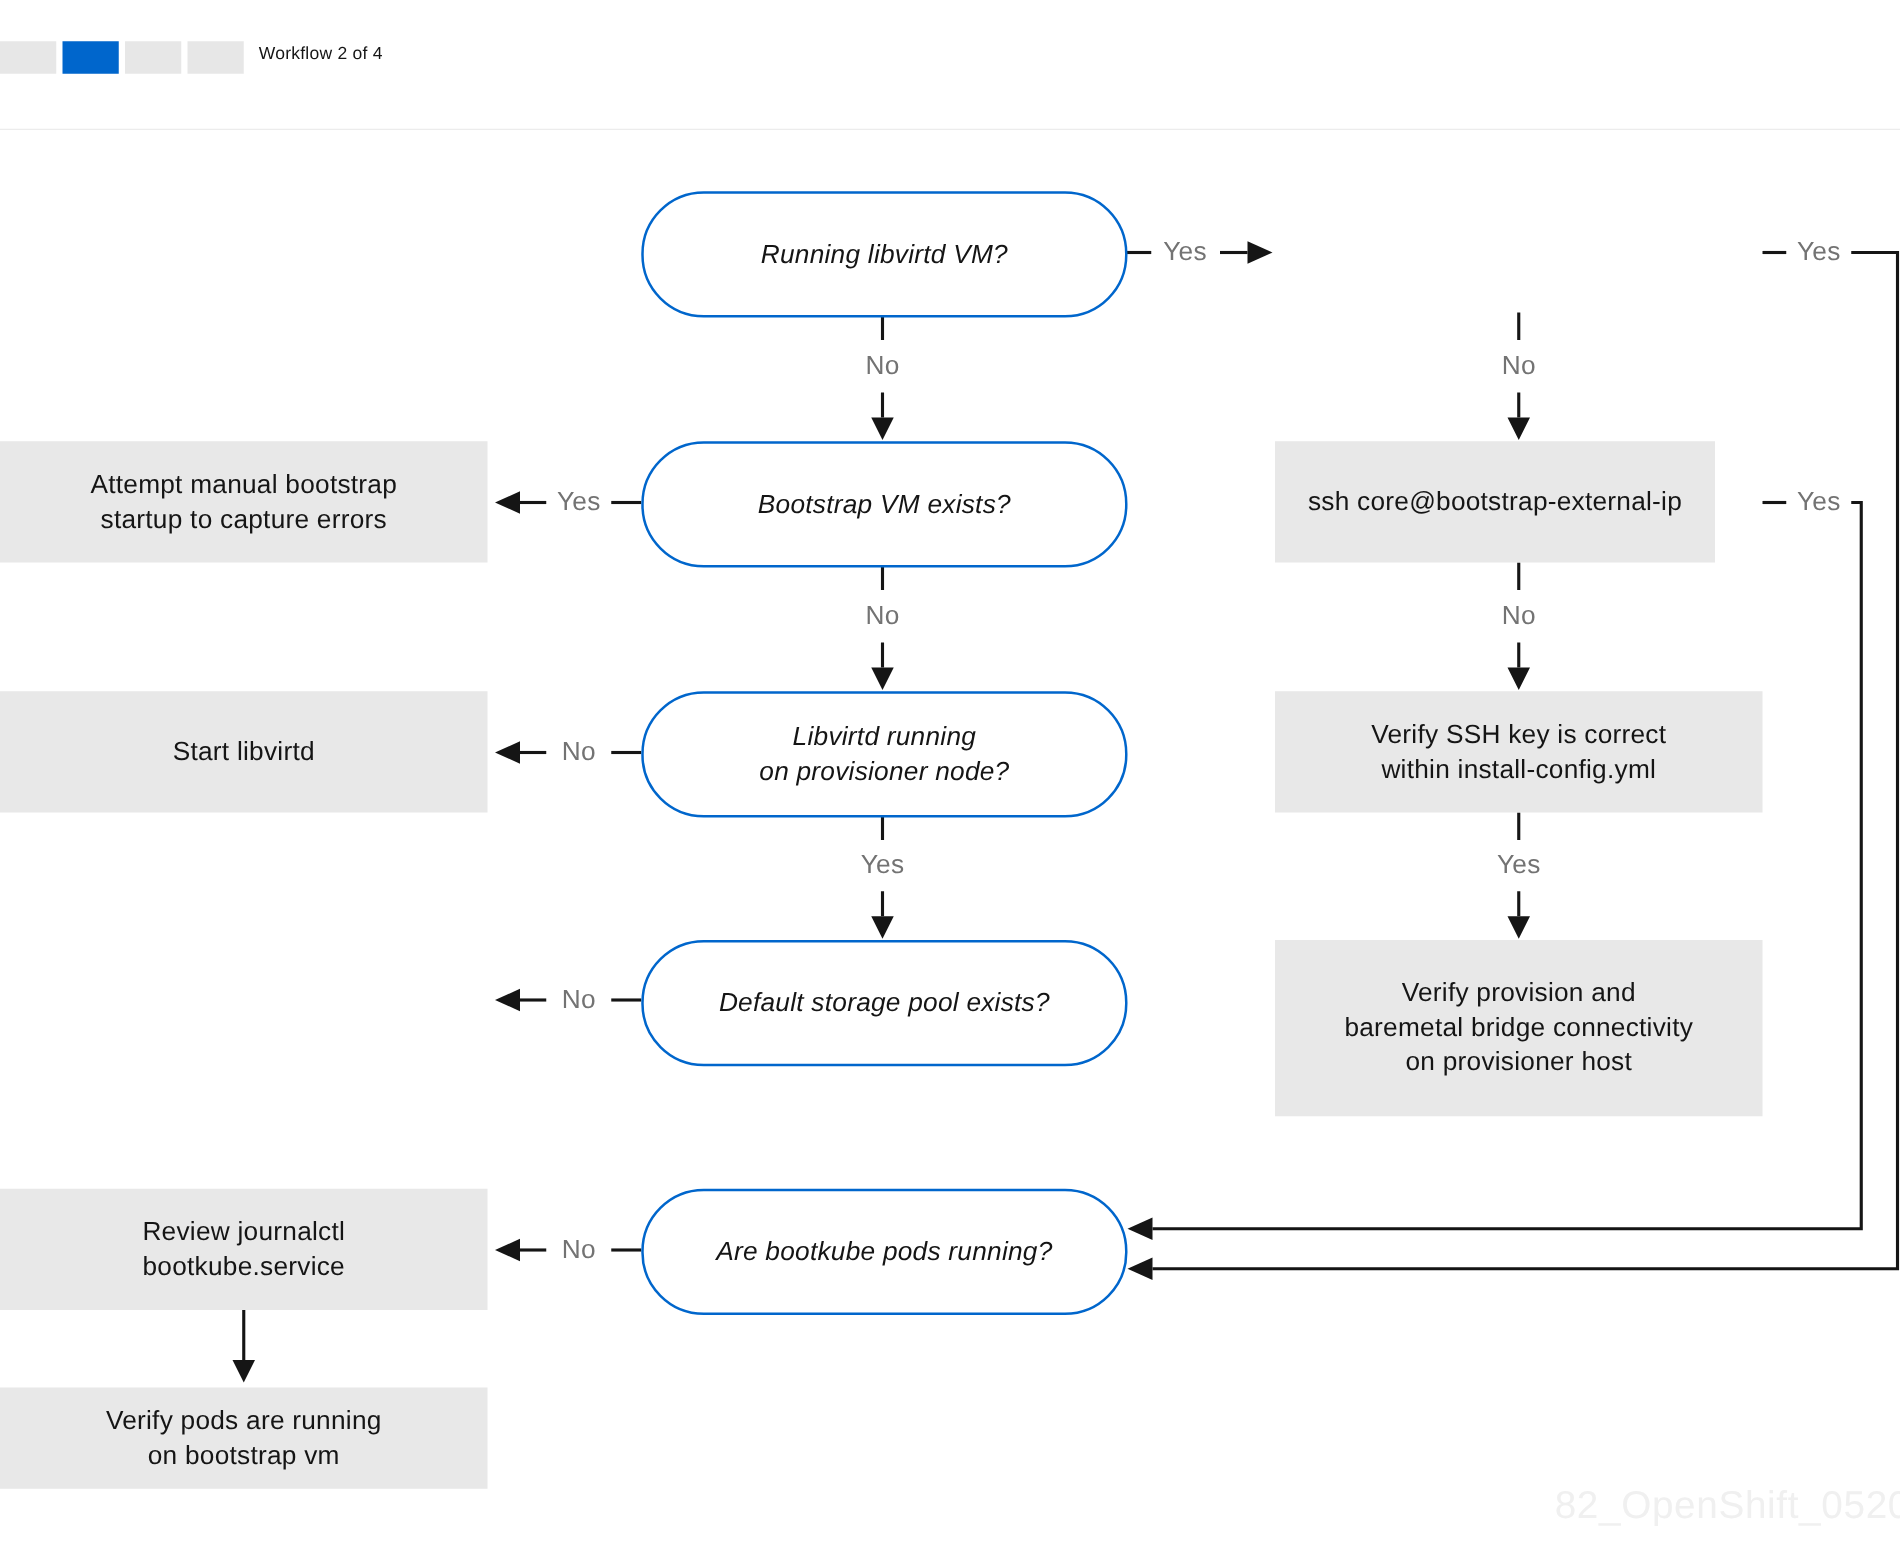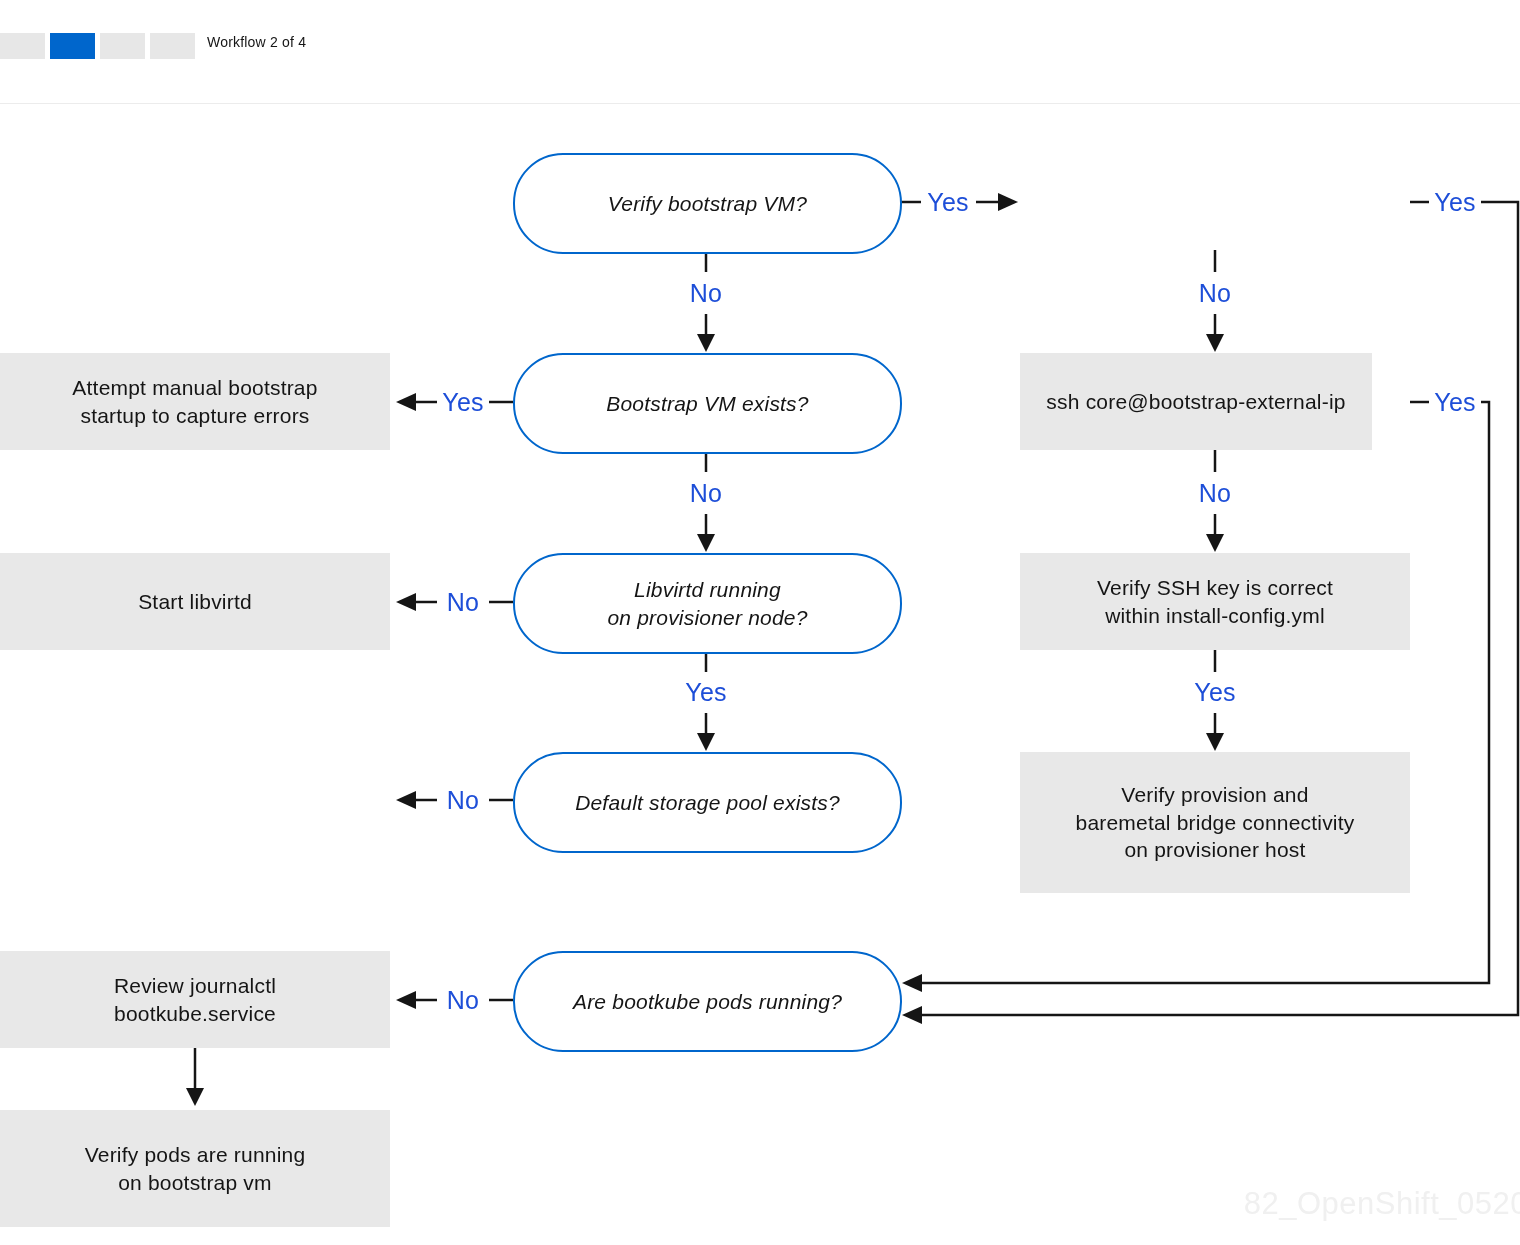--- a/index.html
+++ b/index.html
@@ -22,22 +22,22 @@
     letter-spacing:.2px;color:#151515;
   }
   .node-label{white-space:pre-line;}
   .box{background:#e8e8e8;}
   .decision{
     background:#ffffff;border:2px solid #0066cc;border-radius:50px;
     font-style:italic;
   }
   
   .edge-label{
-    position:absolute;transform:translate(-50%,-50%);font-size:25px;
-    font-weight:500;letter-spacing:.2px;color:#1d4ed8;white-space:nowrap;text-align:center;
+    position:absolute;transform:translate(-50%,-50%);font-size:21px;
+    font-weight:500;letter-spacing:.2px;color:#737373;white-space:nowrap;text-align:center;
   }
   .flow-svg{position:absolute;left:0;top:0;}
   .flow-svg line,.flow-svg polyline{stroke:#151515;stroke-width:2.5;fill:none;}
   .flow-svg polygon{fill:#151515;stroke:none;}
   .watermark{
     position:absolute;right:-8px;top:1186px;font-size:31px;color:#f0f0f0;
     letter-spacing:.5px;white-space:nowrap;
   }
 </style>
 </head>
@@ -97,21 +97,21 @@
 
     <line x1="1410" y1="402" x2="1429" y2="402"></line>
     <polyline points="1481,402 1489,402 1489,983 922,983"></polyline>
     <polygon points="902,983 922,974 922,992"></polygon>
 
     <line x1="195" y1="1048" x2="195" y2="1088"></line>
     <polygon points="195,1106 186,1088 204,1088"></polygon>
   </svg>
 
   <div class="node decision" style="left:513px;top:153px;width:385px;height:97px">
-    <span class="node-label">Verify bootstrap VM?</span>
+    <span class="node-label">Running libvirtd VM?</span>
   </div>
   <div class="node decision" style="left:513px;top:353px;width:385px;height:97px">
     <span class="node-label">Bootstrap VM exists?</span>
   </div>
   <div class="node decision" style="left:513px;top:553px;width:385px;height:97px">
     <span class="node-label">Libvirtd running
 on provisioner node?</span>
   </div>
   <div class="node decision" style="left:513px;top:752px;width:385px;height:97px">
     <span class="node-label">Default storage pool exists?</span>
@@ -124,21 +124,21 @@
     <span class="node-label">Attempt manual bootstrap
 startup to capture errors</span>
   </div>
   <div class="node box" style="left:0;top:553px;width:390px;height:97px">
     <span class="node-label">Start libvirtd</span>
   </div>
   <div class="node box" style="left:0;top:951px;width:390px;height:97px">
     <span class="node-label">Review journalctl
 bootkube.service</span>
   </div>
-  <div class="node box" style="left:0;top:1110px;width:390px;height:117px">
+  <div class="node box" style="left:0;top:1110px;width:390px;height:81px">
     <span class="node-label">Verify pods are running
 on bootstrap vm</span>
   </div>
 
   <div class="node box" style="left:1020px;top:353px;width:352px;height:97px">
     <span class="node-label">ssh core@bootstrap-external-ip</span>
   </div>
   <div class="node box" style="left:1020px;top:553px;width:390px;height:97px">
     <span class="node-label">Verify SSH key is correct
 within install-config.yml</span>

